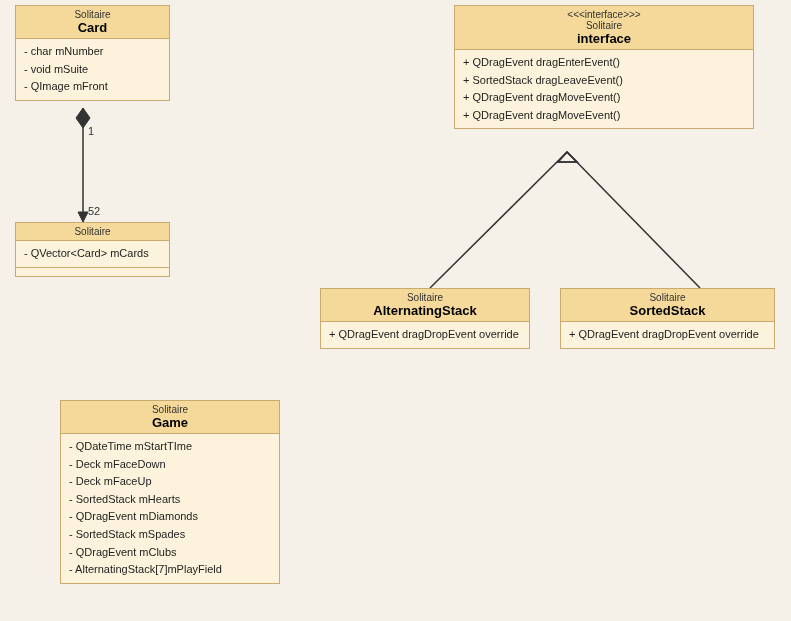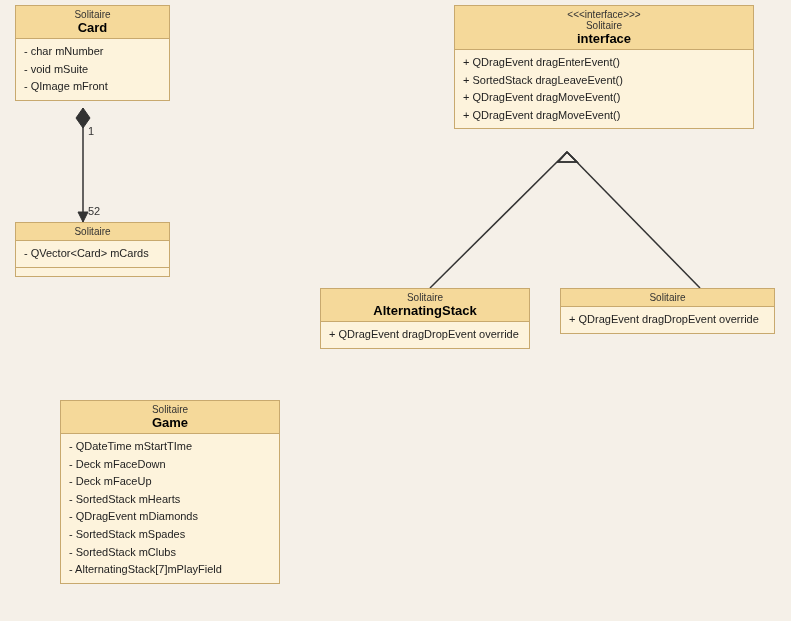--- a/index.html
+++ b/index.html
@@ -132,34 +132,35 @@
     <div class="uml-title">AlternatingStack</div>
   </div>
   <div class="uml-section">
     <p>+ QDragEvent dragDropEvent override</p>
   </div>
 </div>
 
 <div class="uml-box" style="left:560px; top:288px; width:215px;">
   <div class="uml-header">
     <div class="uml-namespace">Solitaire</div>
+    <div class="uml-title">SortedStack</div>
   </div>
   <div class="uml-section">
     <p>+ QDragEvent dragDropEvent override</p>
   </div>
 </div>
 
 <div class="uml-box" style="left:60px; top:400px; width:220px;">
   <div class="uml-header">
     <div class="uml-namespace">Solitaire</div>
     <div class="uml-title">Game</div>
   </div>
   <div class="uml-section">
     <p>- QDateTime mStartTIme</p>
     <p>- Deck mFaceDown</p>
     <p>- Deck mFaceUp</p>
     <p>- SortedStack mHearts</p>
     <p>- QDragEvent mDiamonds</p>
     <p>- SortedStack mSpades</p>
-    <p>- SortedStack mClubs</p>
+    <p>- QDragEvent mClubs</p>
     <p>- AlternatingStack[7]mPlayField</p>
   </div>
 </div>
 
 </body></html>

